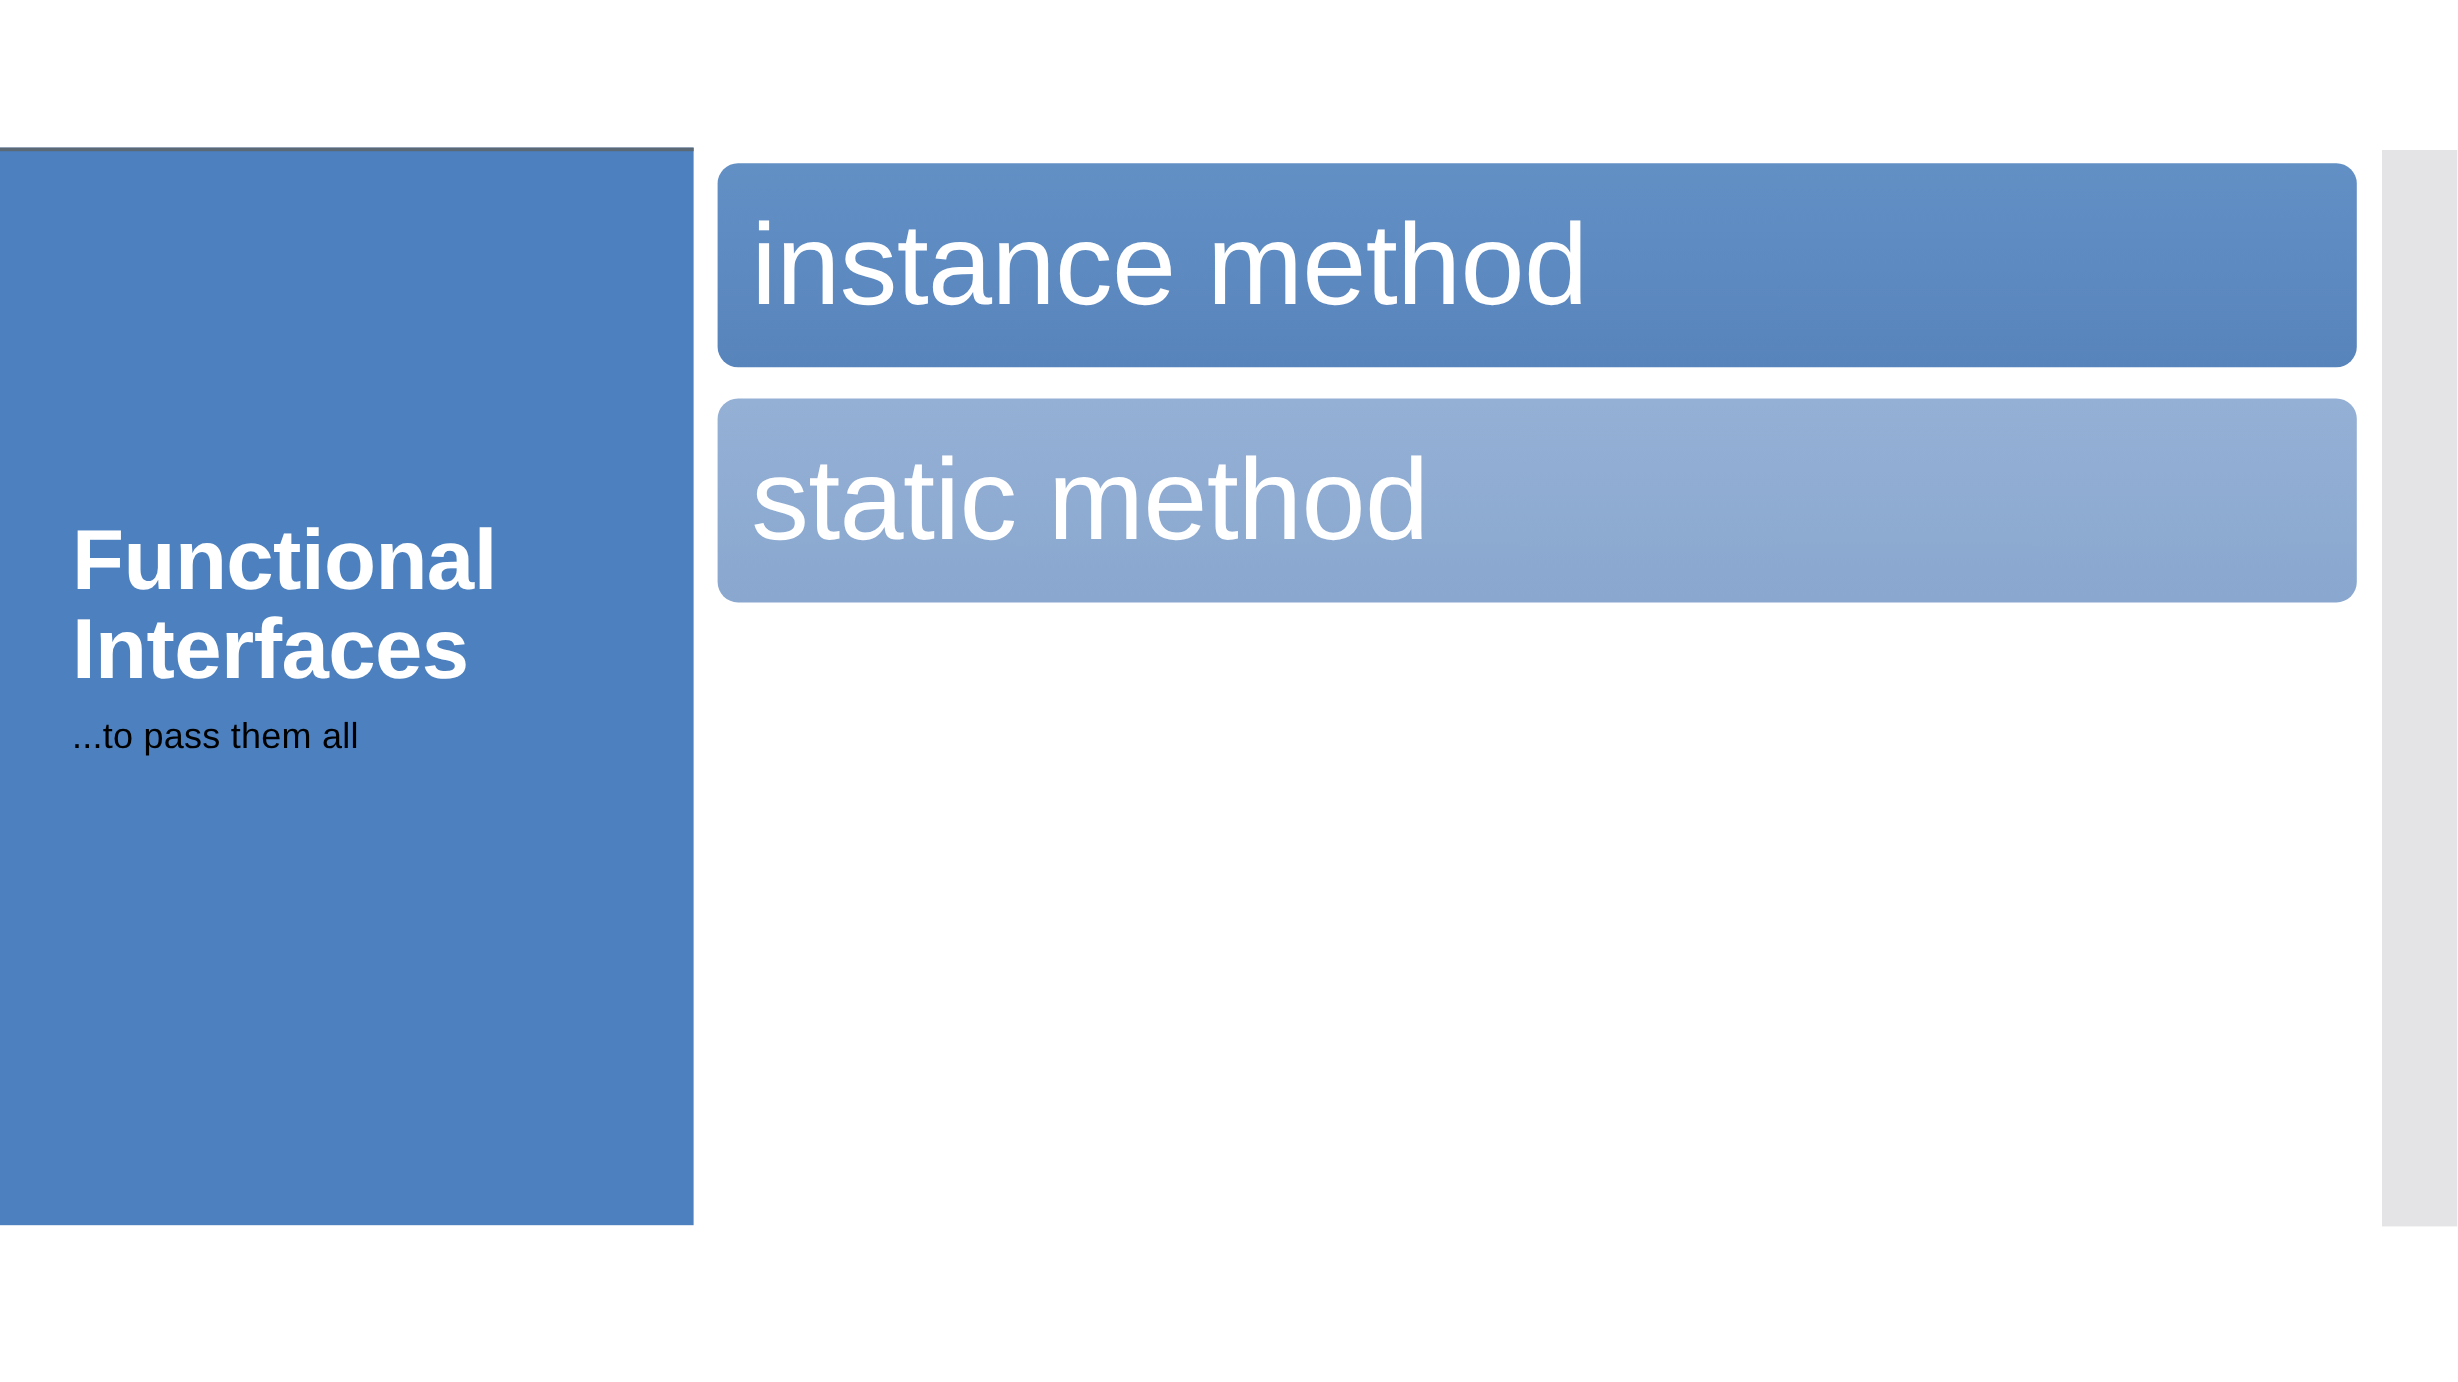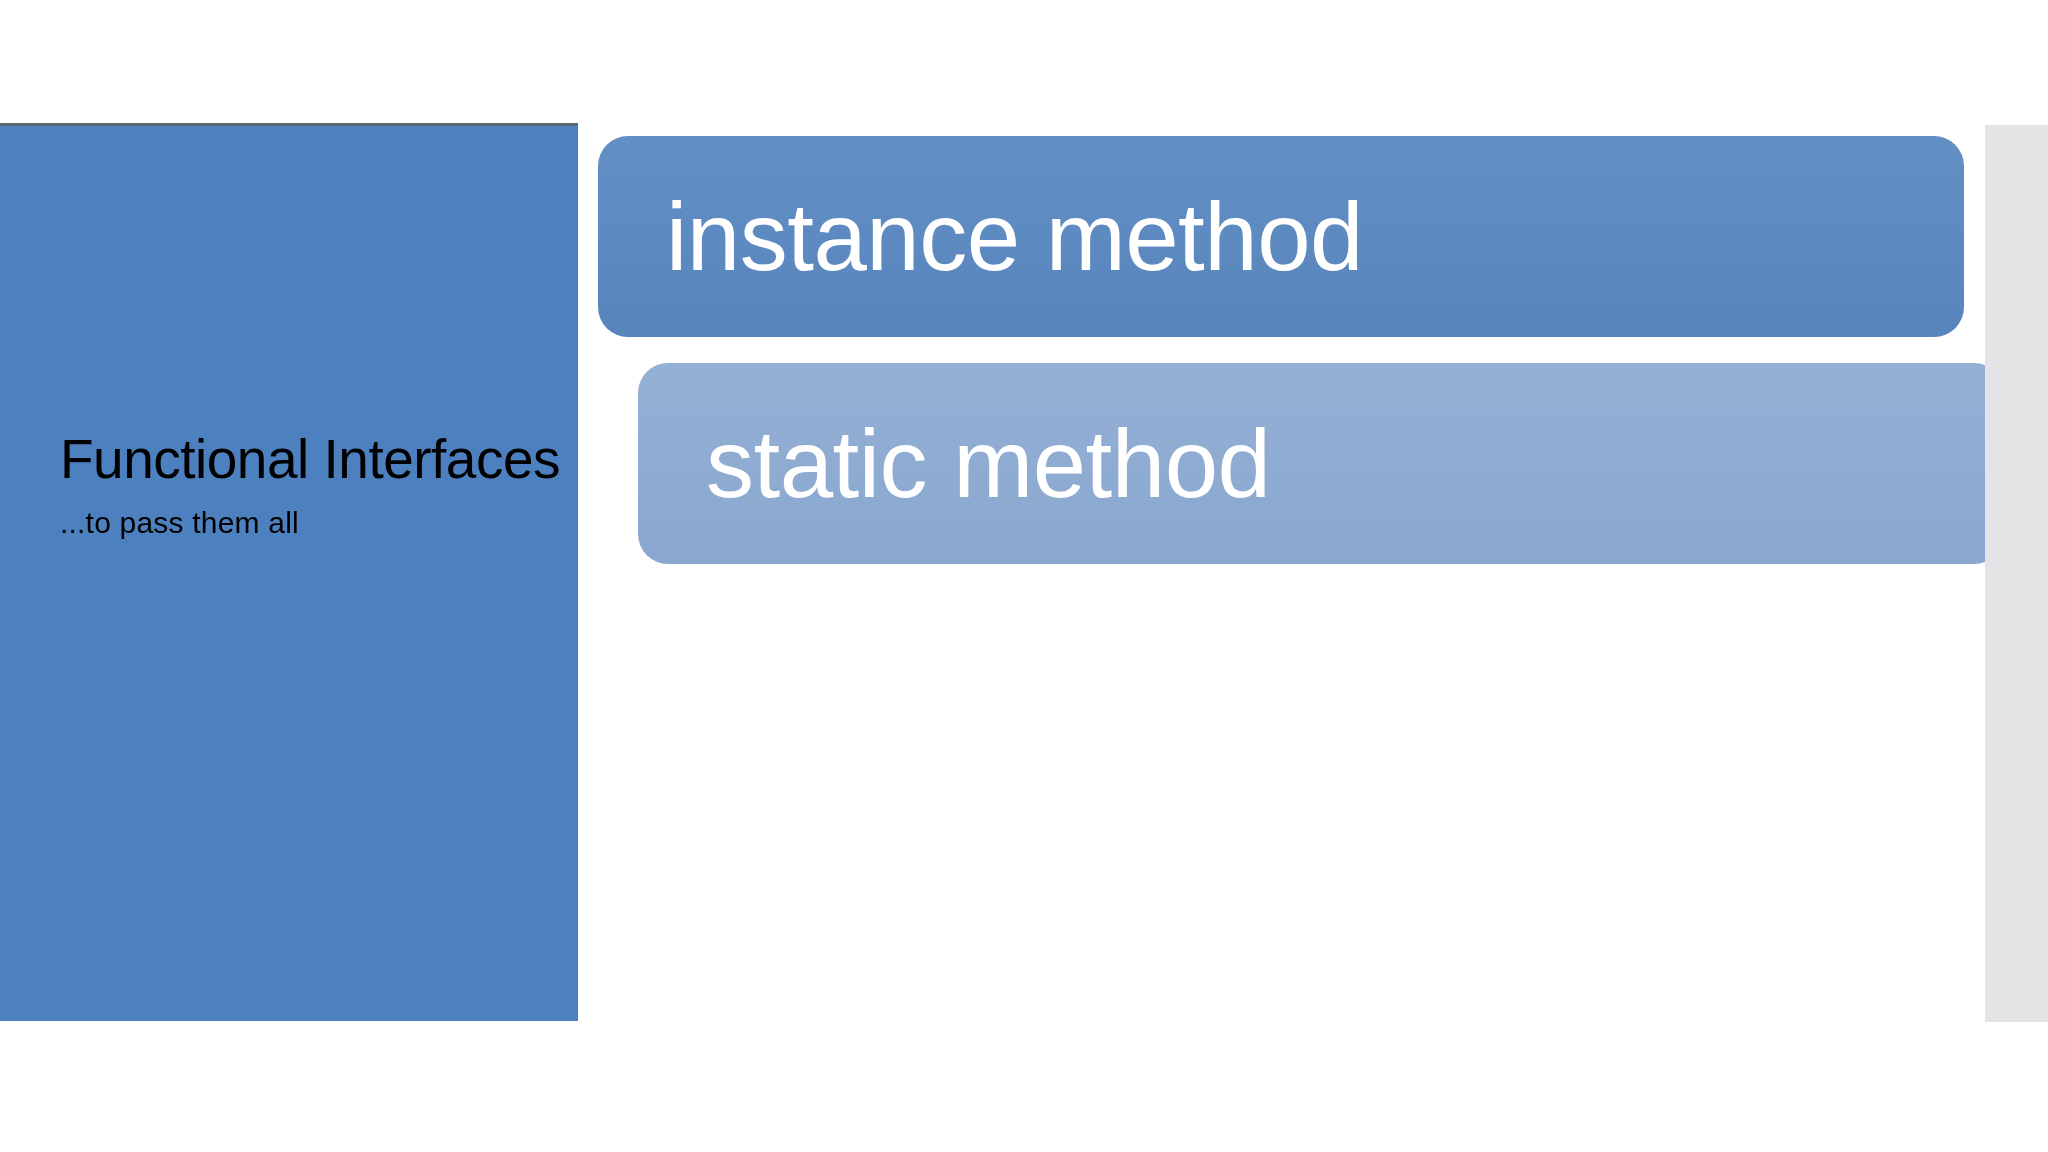--- a/index.html
+++ b/index.html
@@ -17,46 +17,46 @@
     border-top:3px solid #5b6875;
     box-sizing:border-box;
     background:#4C80BF;
   }
   .title-block{
     position:absolute;
     left:60px;top:305px;
     width:505px;
   }
   .slide-title{
-    color:#000000;
-    font-size:55px;
+    color:#ffffff;
+    font-size:71px;
     line-height:1.045;
-    font-weight:400;
+    font-weight:700;
     letter-spacing:-0.5px;
   }
   .slide-subtitle{
     color:#000000;
     font-size:30px;
     margin-top:18px;
     letter-spacing:0.2px;
   }
   .item-list{
     position:absolute;
     left:598px;top:136px;
     width:1366px;
   }
   .list-item{
     width:100%;
-    height:201px;
-    border-radius:30px;
+    height:170px;
+    border-radius:17px;
     margin-bottom:26px;
     display:flex;
     align-items:center;
     box-sizing:border-box;
-    padding-left:68px;
+    padding-left:28px;
   }
   .list-item-label{
     color:#ffffff;
     font-size:96px;
     font-weight:400;
     letter-spacing:-0.5px;
     white-space:nowrap;
   }
   .right-edge-strip{
     position:absolute;
@@ -74,20 +74,20 @@
     <div class="title-block">
       <div class="slide-title">Functional Interfaces</div>
       <div class="slide-subtitle">...to pass them all</div>
     </div>
   </div>
 
   <div class="item-list">
       <div class="list-item" style="background: linear-gradient(rgb(98, 144, 197) 0%, rgb(88, 132, 188) 100%);">
     <span class="list-item-label">instance method</span>
   </div>
-      <div class="list-item" style="background: linear-gradient(rgb(149, 176, 213) 0%, rgb(137, 167, 207) 100%); margin-left: 40px;">
+      <div class="list-item" style="background: linear-gradient(rgb(149, 176, 213) 0%, rgb(137, 167, 207) 100%);">
     <span class="list-item-label">static method</span>
   </div>
     </div>
 
   <div class="right-edge-strip" style="background: rgb(228, 228, 230);"></div>
 
 </div>
 
 </body></html>

